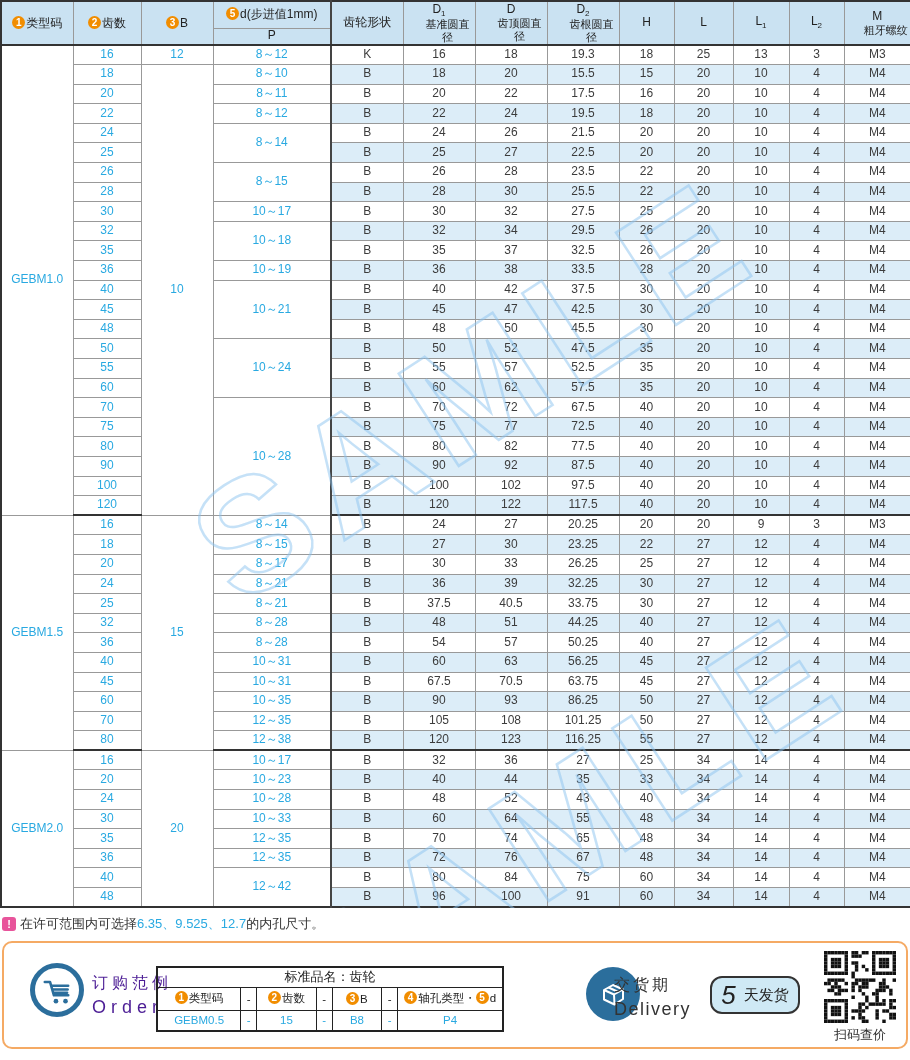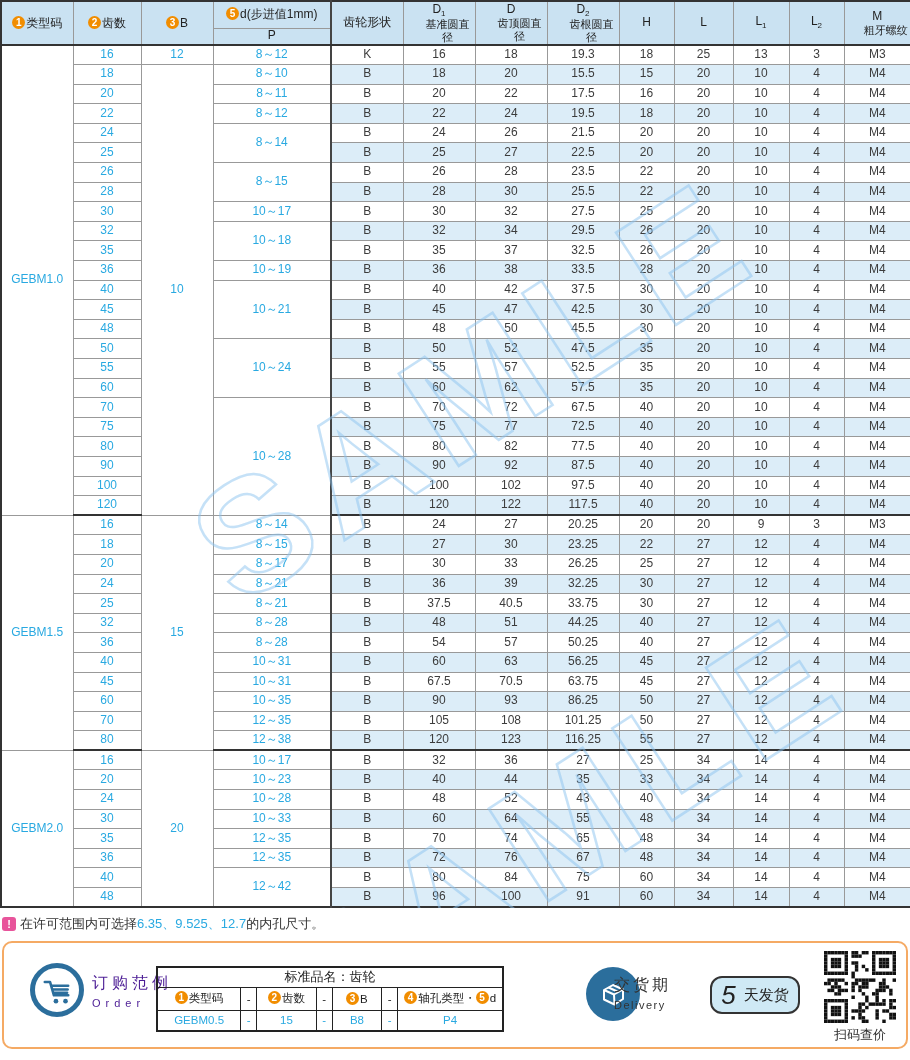--- a/index.html
+++ b/index.html
@@ -40,21 +40,21 @@
   color:#fff;font-size:11px;line-height:14px;text-align:center;font-weight:bold;}
 .badge{display:inline-block;width:13px;height:13px;border-radius:50%;background:var(--orange);
   color:#fff;font-size:10px;line-height:13px;text-align:center;font-weight:bold;margin-right:1px;vertical-align:1px;}
 .blue{color:var(--accent);}
 
 
 .panel{position:relative;margin:6px 2px 0 2px;height:108px;border:2px solid var(--panel-border);border-radius:10px;background:#fff;}
 .cart-circle{position:absolute;left:26px;top:20px;width:54px;height:54px;border:5px solid var(--icon-blue);border-radius:50%;display:flex;align-items:center;justify-content:center;}
 .order-titles{position:absolute;left:88px;top:30px;color:#4c1d95;}
 .t-cn{font-size:16px;letter-spacing:4px;}
-.t-en{font-size:11px;letter-spacing:5px;margin-top:3px;}
+.t-en{font-size:18px;letter-spacing:5px;margin-top:3px;}
 table.otable{position:absolute;left:152px;top:23px;width:348px;border-collapse:collapse;border:2px solid #222;font-size:12px;color:#222;}
 table.otable td{border:1px solid #222;text-align:center;padding:0;}
 td.ot-title{height:20px;font-size:13px;}
 tr.ot-head td{height:23px;font-size:11.5px;}
 tr.ot-val td{height:21px;font-size:11.5px;}
 td.dash{font-size:12px;}
 .order-note{position:absolute;left:152px;top:77px;width:400px;font-size:12.5px;line-height:15px;color:#333;}
 .order-note .pbadge{margin-right:1px;}
 .dlv-circle{position:absolute;left:582px;top:24px;width:54px;height:54px;background:var(--icon-blue);border-radius:50%;display:flex;align-items:center;justify-content:center;}
 .dlv-titles{position:absolute;left:610px;top:32px;color:#333;}

